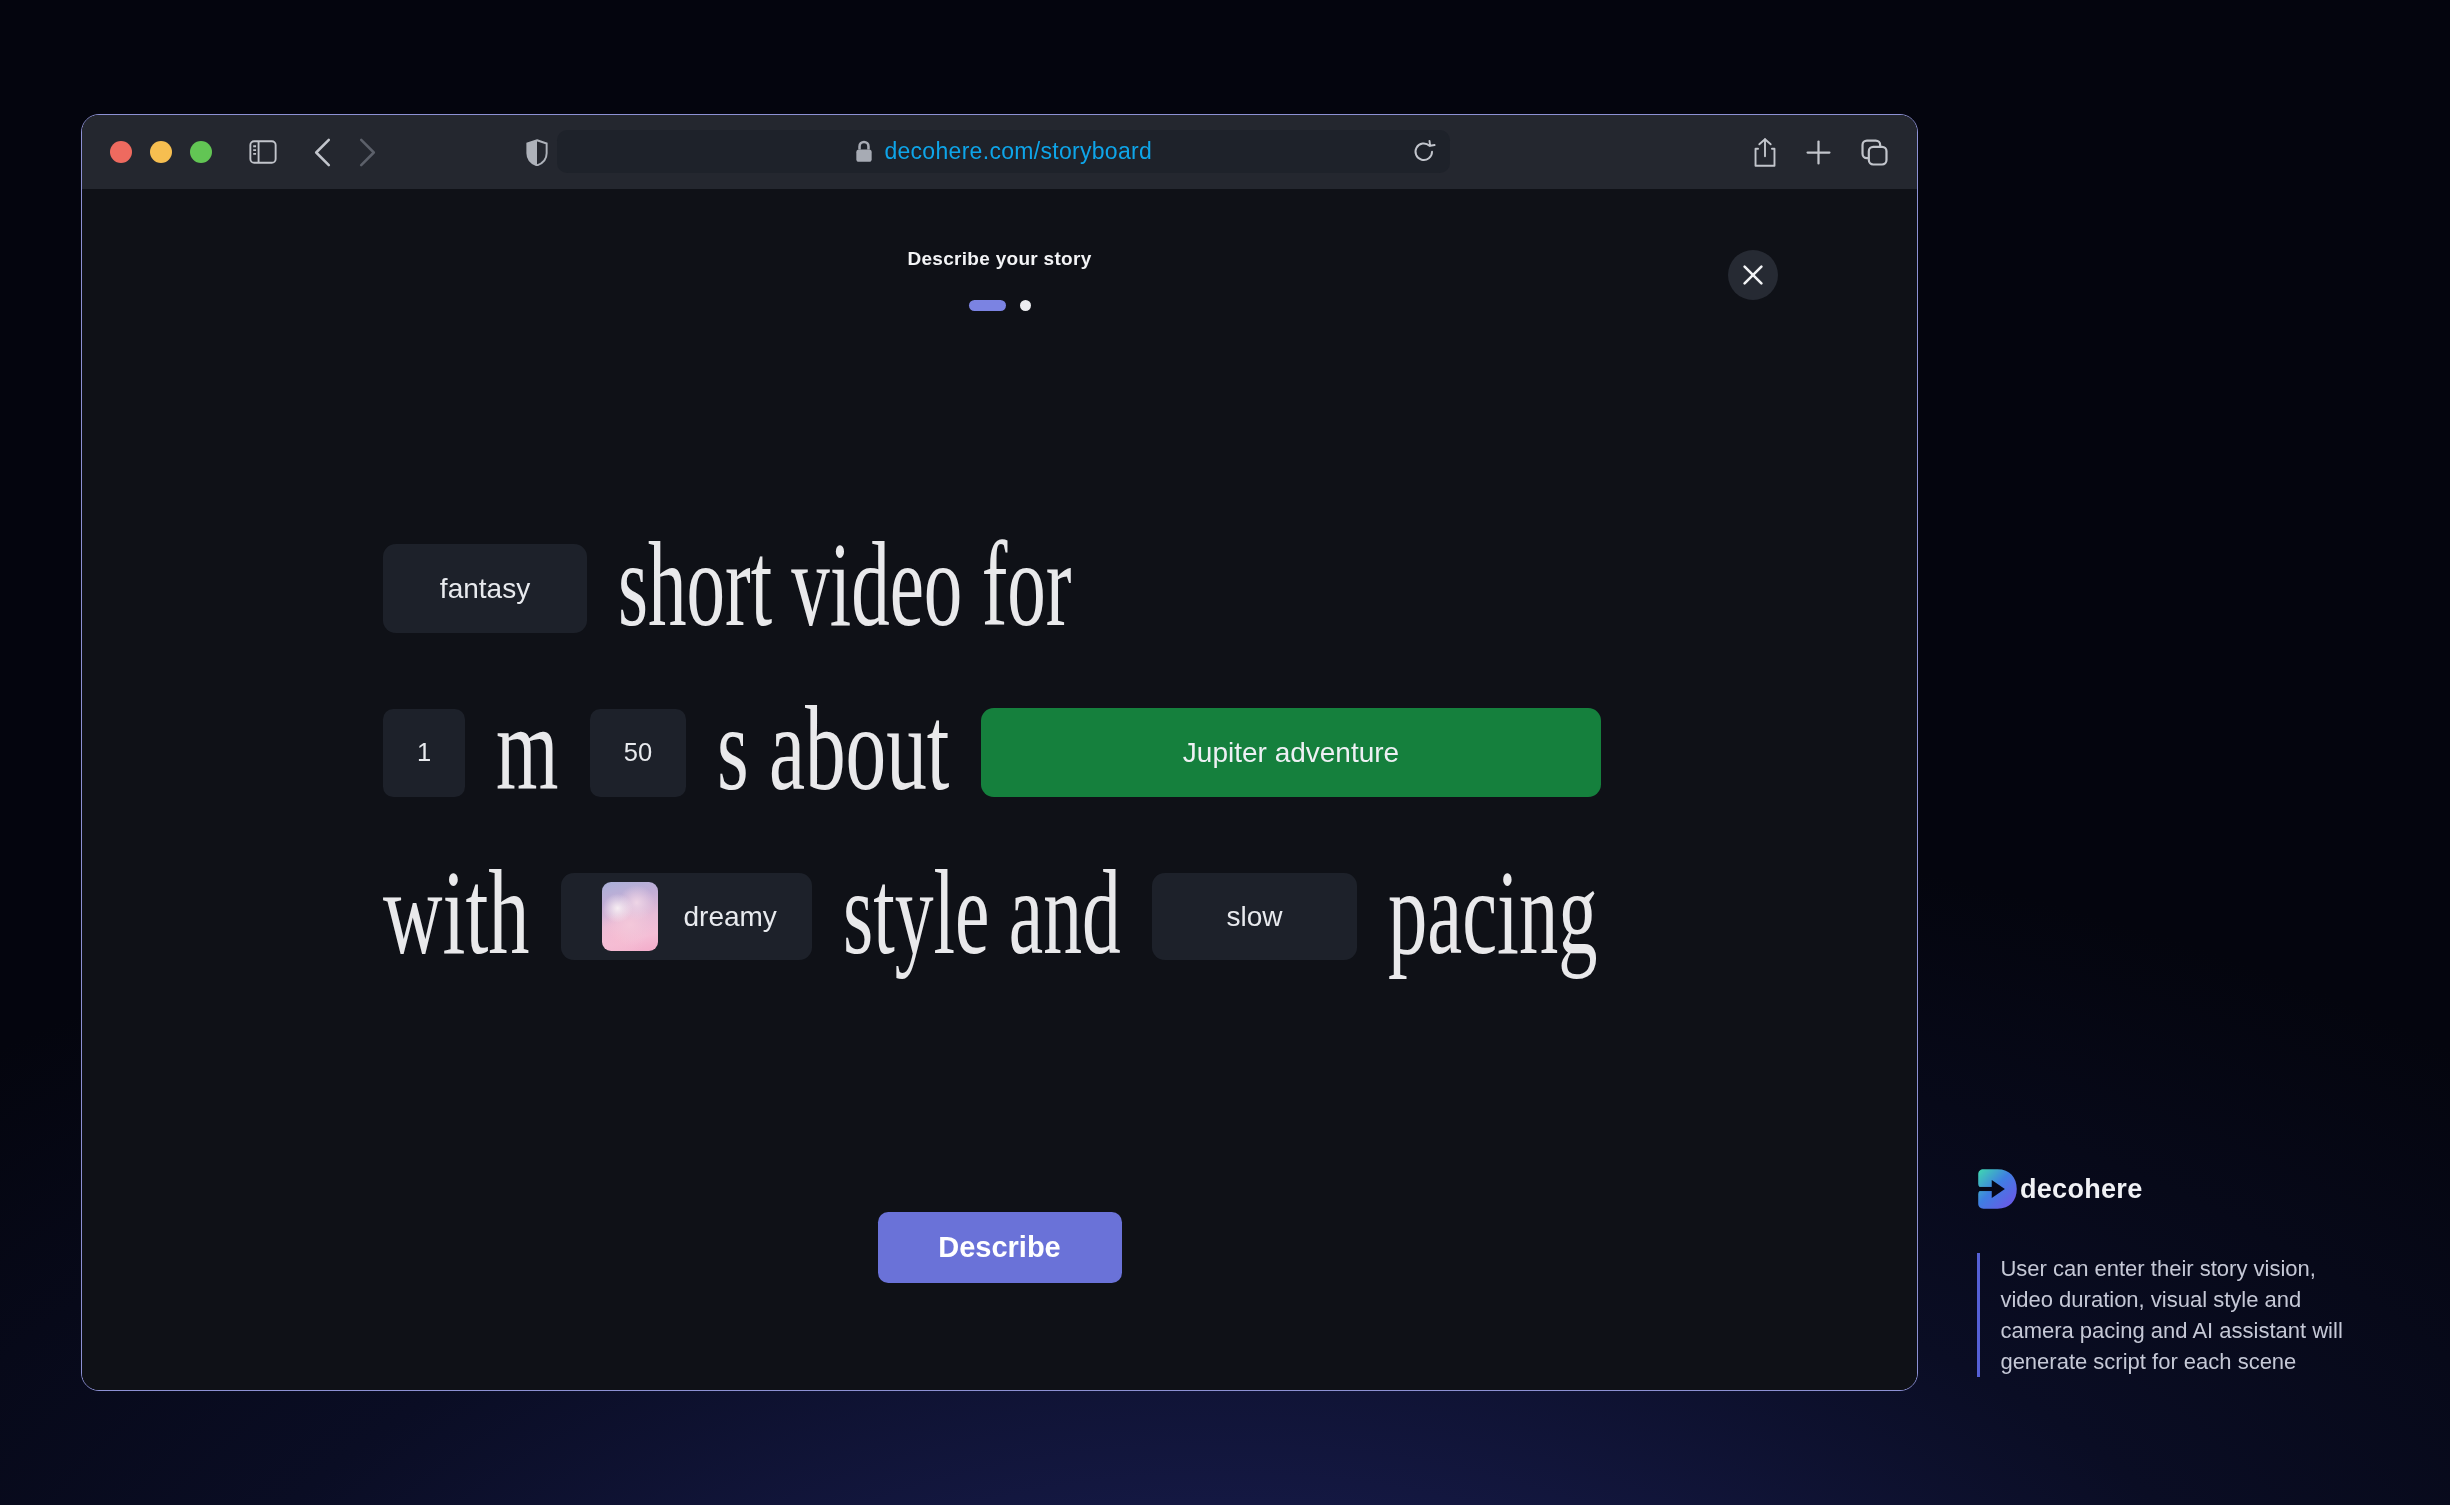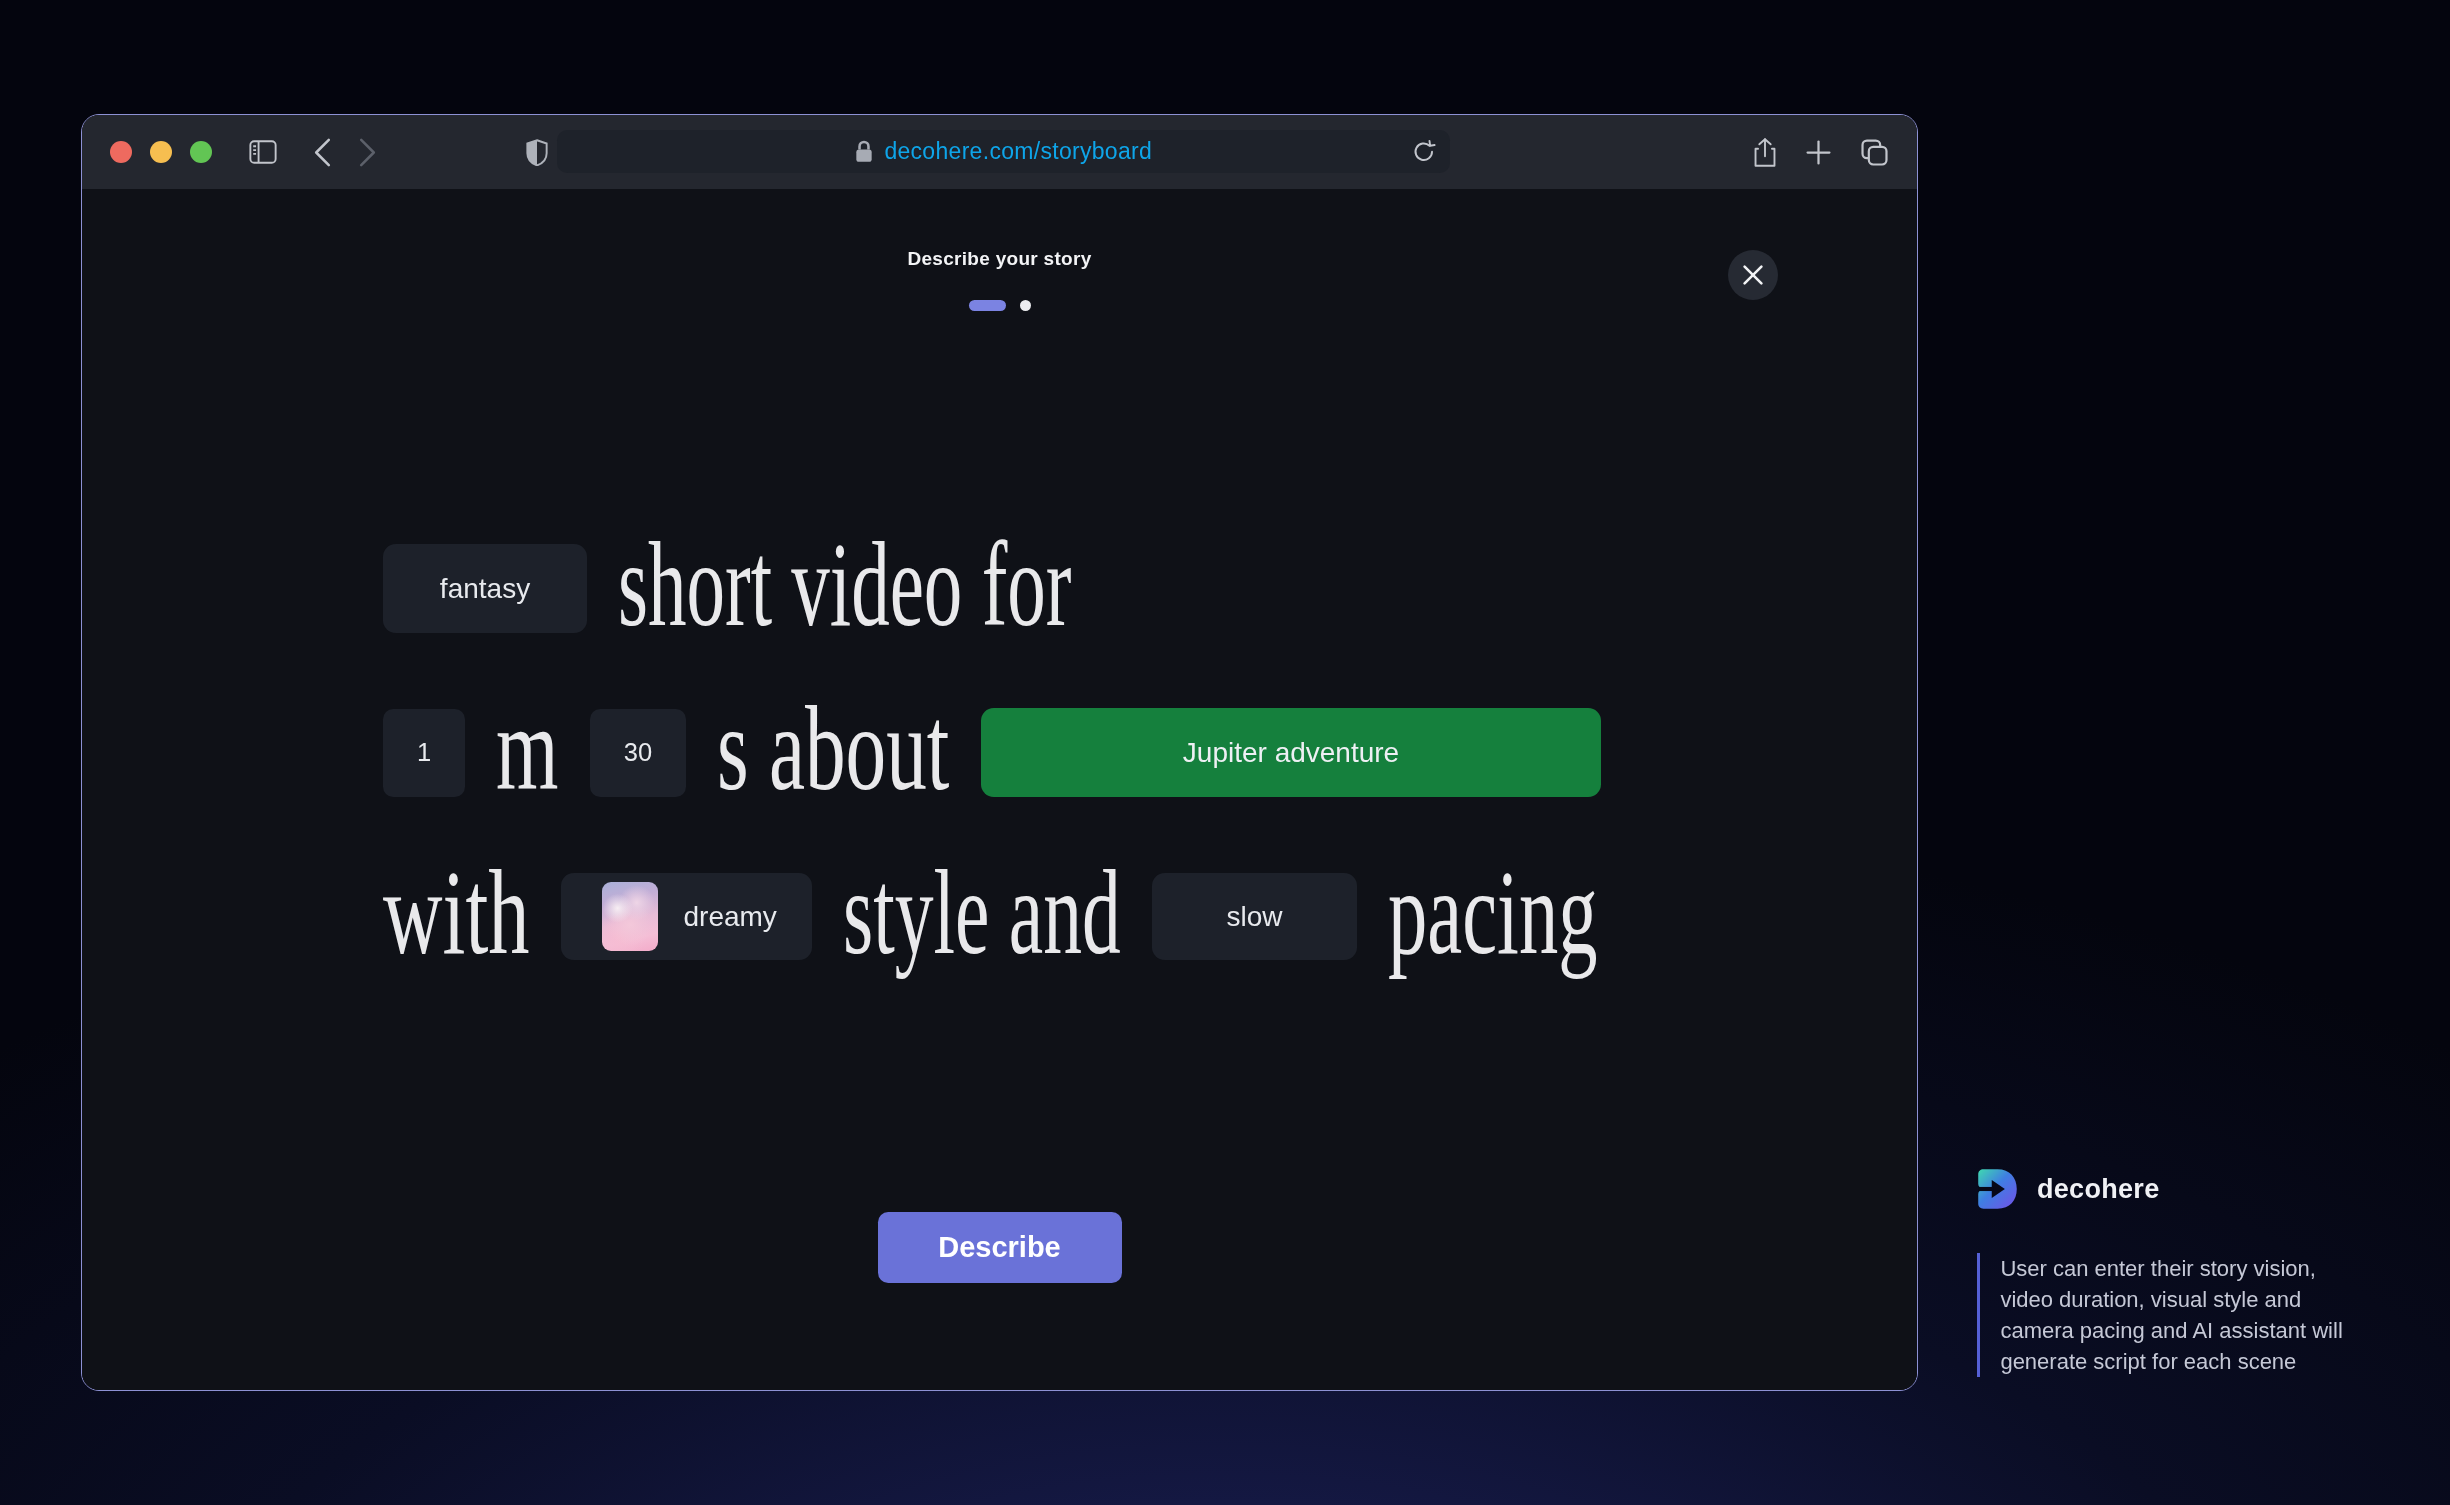--- a/index.html
+++ b/index.html
@@ -94,21 +94,21 @@
 
   .generate-btn {
     position:absolute; top:1023px; left:50%; transform:translateX(-50%);
     width:244px; height:71px; border:none; border-radius:10.2px;
     background:var(--button, #6a72d8); color:#ffffff; font-size:29px; font-weight:700;
     font-family:"Liberation Sans",sans-serif; cursor:pointer;
   }
 
   
   .watermark { position:absolute; left:1977px; top:1166px; width:396px; }
-  .brand-row { display:flex; align-items:center; gap:19px; margin-bottom:41px;text-align:right; }
+  .brand-row { display:flex; align-items:center; gap:2px; margin-bottom:41px;text-align:right; }
   .brand-name { font-size:27px; font-weight:700; color:#f0f1f5; letter-spacing:0.3px; }
   .wm-desc {
     border-left:3.8px solid #5560d6; padding-left:20.4px;
     font-size:22px; line-height:31px; color:#c5c8d6;
   }
 </style>
 </head>
 <body>
 
 <div class="window">
@@ -212,21 +212,21 @@
         <span class="serif-box" style="width: 454px;">
           <span class="serif-text" style="transform: translateY(-54%) scaleX(0.636469);">short video for</span>
         </span>
       </div>
 
       <div class="row">
         <span class="chip small chip-min">1</span>
         <span class="serif-box" style="width: 63px;">
           <span class="serif-text" style="transform: translateY(-54%) scaleX(0.663072);">m</span>
         </span>
-        <span class="chip small chip-sec">30</span>
+        <span class="chip small chip-sec">50</span>
         <span class="serif-box" style="width: 233px;">
           <span class="serif-text" style="transform: translateY(-54%) scaleX(0.671496);">s about</span>
         </span>
         <input class="topic-input" value="Jupiter adventure" style="">
       </div>
 
       <div class="row">
         <span class="serif-box" style="width: 147px;">
           <span class="serif-text" style="transform: translateY(-54%) scaleX(0.680883);">with</span>
         </span>

